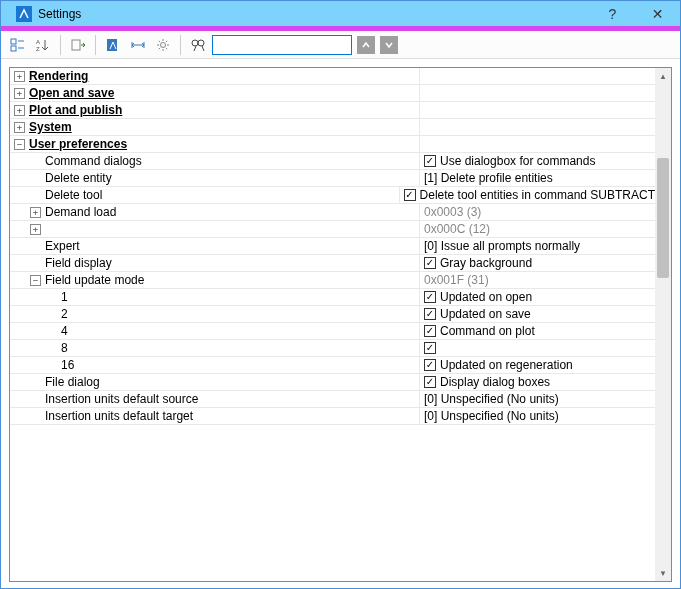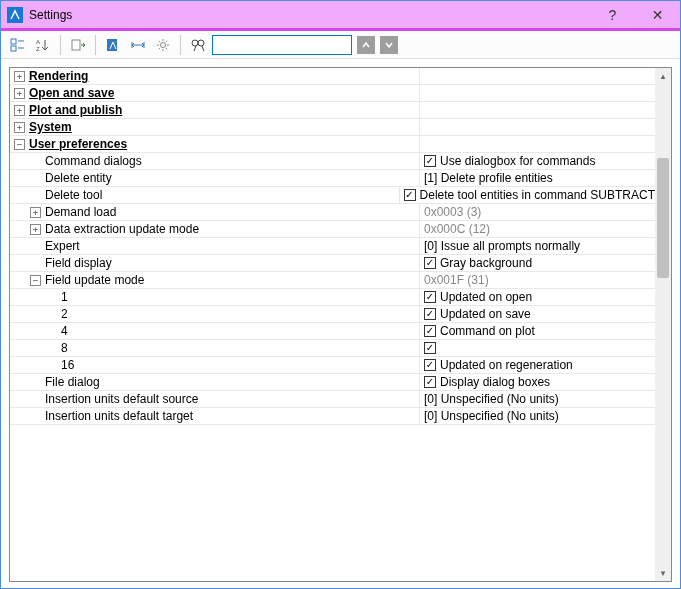--- a/index.html
+++ b/index.html
@@ -10,23 +10,23 @@
   background: #fff;
   width: 681px;
   height: 589px;
   overflow: hidden;
   border: 1px solid #4a90d9;
 }
 .titlebar {
   height: 30px;
   display: flex;
   align-items: center;
-  padding: 0 0 0 6px;
-  background: #f0abfc;
-  border-bottom: 3px solid #d946ef;
+  padding: 0 0 0 15px;
+  background: #7dd3fc;
+  border-bottom: 5px solid #d946ef;
 }
 .titlebar .app-icon {
   width: 16px; height: 16px;
   background: #1976d2;
   display: inline-flex;
   align-items: center;
   justify-content: center;
   margin-right: 6px;
 }
 .titlebar .app-icon svg { width: 12px; height: 12px; }
@@ -313,21 +313,20 @@
             <span class="expander">+</span>
             <span>Demand load</span>
           </div>
           <div class="value dim">
             <span>0x0003 (3)</span>
           </div>
         </div>
       <div class="row">
           <div class="label indent1">
             <span class="expander">+</span>
-            <span>Data extraction update mode</span>
           </div>
           <div class="value dim">
             <span>0x000C (12)</span>
           </div>
         </div>
       <div class="row">
           <div class="label indent1">
             <span class="noexp"></span>
             <span>Expert</span>
           </div>

